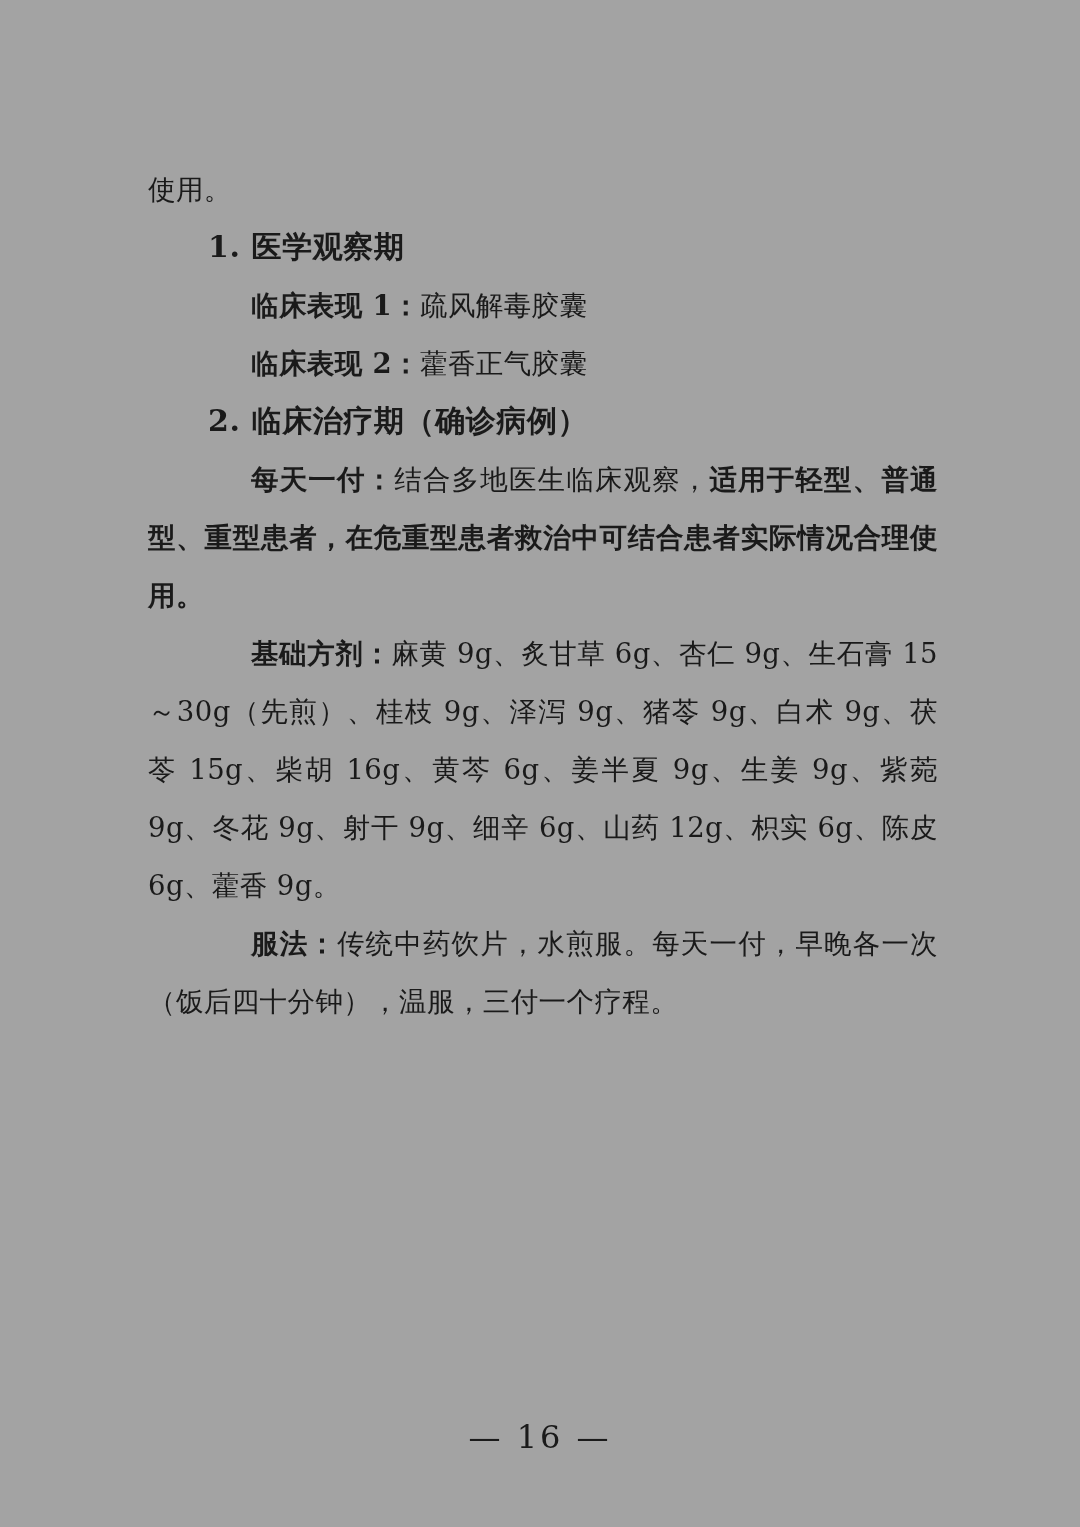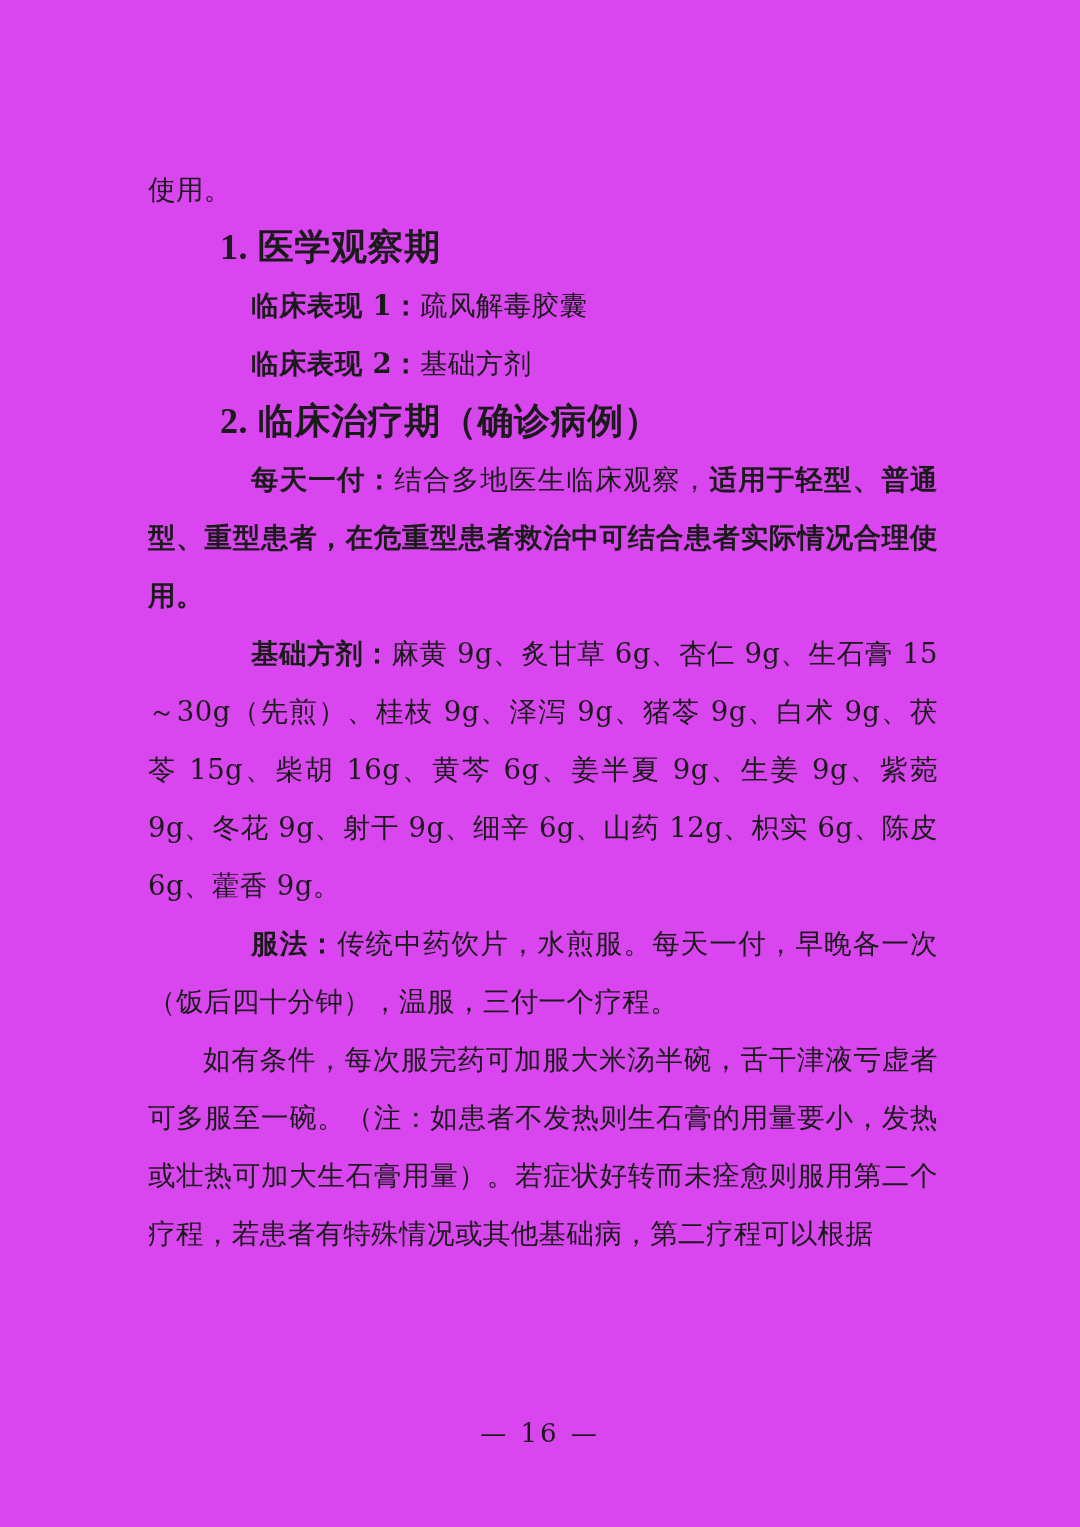--- a/index.html
+++ b/index.html
@@ -4,21 +4,21 @@
 <style>
   html, body {
     margin: 0;
     padding: 0;
     background: #ffffff;
   }
   .page {
     position: relative;
     width: 1080px;
     height: 1527px;
-    background: #d946ef;
+    background: #a3a3a3;
     font-family: "DejaVu Serif", "Liberation Serif", serif;
     color: #1a1a1a;
     overflow: hidden;
   }
   .content {
     position: absolute;
     left: 148px;
     top: 160px;
     width: 790px;
   }
@@ -35,36 +35,35 @@
   }
   .noindent {
     text-indent: 0;
   }
   .bold {
     font-weight: bold;
   }
   .heading {
     font-weight: bold;
     text-indent: 2em;
-    font-size: 36px;
+    font-size: 30px;
     line-height: 58px;
     letter-spacing: 0.6px;
-    font-family: Liberation Serif, serif;
   }
   .lead {
     font-weight: bold;
     margin-left: 48px;
   }
   .footer {
     position: absolute;
     left: 0;
     top: 1418px;
     width: 1080px;
     text-align: center;
-    font-size: 26px;
+    font-size: 32px;
     letter-spacing: 3px;
     color: #1a1a1a;
   }
   .runs > span { white-space: pre-wrap; }
 </style>
 </head>
 <body>
 
 <div class="page">
   <div class="content">
@@ -72,37 +71,36 @@
     <p class="noindent">使用。</p>
 
     <p class="heading">1. 医学观察期</p>
 
     <p class="indent runs">
       <span class="lead">临床表现 1：</span><span>疏风解毒胶囊</span>
     </p>
 
 
     <p class="indent runs">
-      <span class="lead">临床表现 2：</span><span>基础方剂</span>
+      <span class="lead">临床表现 2：</span><span>藿香正气胶囊</span>
     </p>
 
 
     <p class="heading">2. 临床治疗期（确诊病例）</p>
 
 
     <p class="indent runs">
       <span class="lead">每天一付：</span><span>结合多地医生临床观察，</span><span class="bold">适用于轻型、普通型、重型患者，在危重型患者救治中可结合患者实际情况合理使用。</span>
     </p>
 
     <p class="indent runs">
       <span class="lead">基础方剂：</span><span>麻黄 9g、炙甘草 6g、杏仁 9g、生石膏 15～30g（先煎）、桂枝 9g、泽泻 9g、猪苓 9g、白术 9g、茯苓 15g、柴胡 16g、黄芩 6g、姜半夏 9g、生姜 9g、紫菀 9g、冬花 9g、射干 9g、细辛 6g、山药 12g、枳实 6g、陈皮 6g、藿香 9g。</span>
     </p>
 
     <p class="indent runs">
       <span class="lead">服法：</span><span>传统中药饮片，水煎服。每天一付，早晚各一次（饭后四十分钟），温服，三付一个疗程。</span>
     </p>
 
-    <p class="indent">如有条件，每次服完药可加服大米汤半碗，舌干津液亏虚者可多服至一碗。（注：如患者不发热则生石膏的用量要小，发热或壮热可加大生石膏用量）。若症状好转而未痊愈则服用第二个疗程，若患者有特殊情况或其他基础病，第二疗程可以根据</p>
 
   </div>
 
   <div class="footer">— 16 —</div>
 </div>
 
 </body></html>

